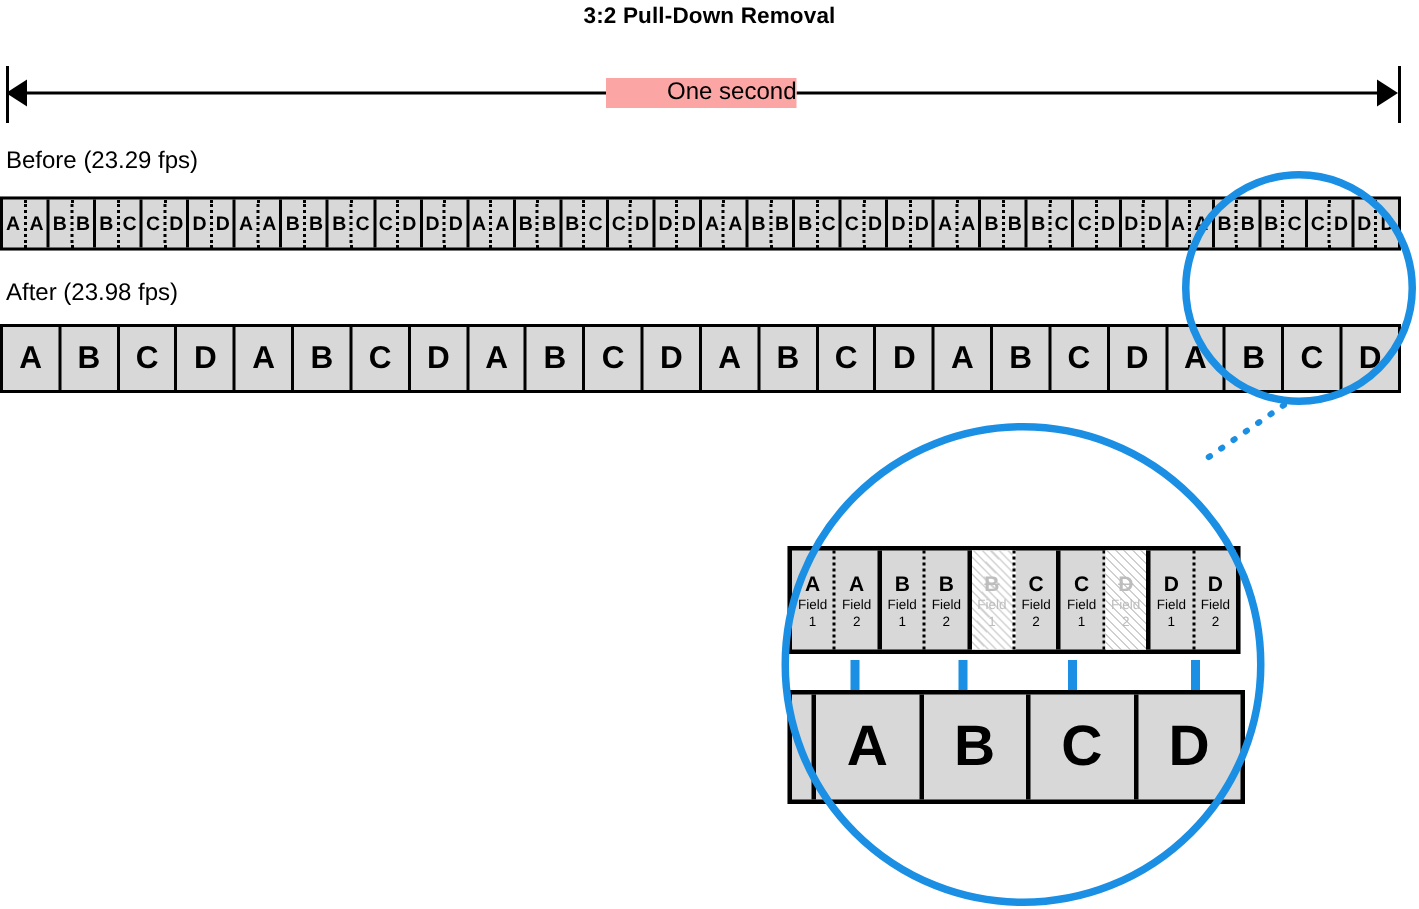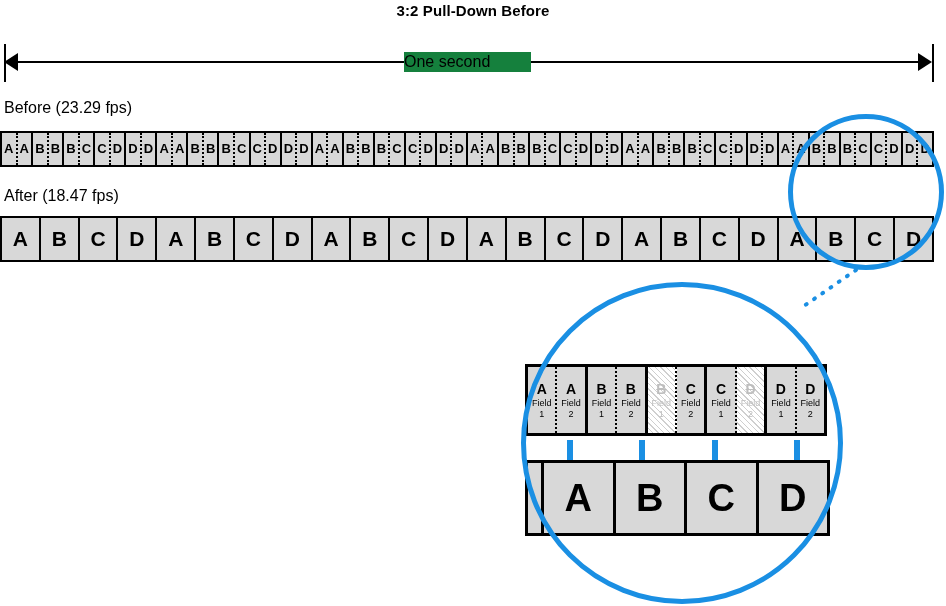--- a/index.html
+++ b/index.html
@@ -24,21 +24,21 @@
   #ruler .endtick.r{left:932px;}
   #ruler .line{position:absolute;top:17px;height:2px;background:#000;}
   #ruler .line.l{left:16px;width:388px;}
   #ruler .line.r{left:531px;width:390px;}
   #ruler .head{position:absolute;top:9px;width:0;height:0;
     border-top:9px solid transparent;border-bottom:9px solid transparent;}
   #ruler .head.l{left:4px;border-right:14px solid #000;}
   #ruler .head.r{left:918px;border-left:14px solid #000;}
   #ruler .cap{
     position:absolute;left:404px;top:8px;width:127px;
-    text-align:left;font-size:16px;background:#15803d;line-height:20px;
+    text-align:right;font-size:16px;background:#fca5a5;line-height:20px;
   }
 
   
   .sect-label{position:absolute;font-size:16px;line-height:20px;white-space:nowrap;}
   #label-before{left:4px;top:98px;}
   #label-after {left:4px;top:186px;}
 
   
   #before-strip{
     position:absolute;left:0;top:131px;height:36px;width:934px;
@@ -132,21 +132,21 @@
     font-size:38px;font-weight:bold;box-sizing:border-box;min-width:0;
     border-right:3px solid #000;line-height:70px;
   }
   #detail-frames .oframe:last-child{border-right:none;}
 </style>
 </head>
 <body>
 
 <div class="stage">
 
-  <div id="title">3:2 Pull-Down Before</div>
+  <div id="title">3:2 Pull-Down Removal</div>
 
   <div id="ruler">
     <div class="endtick l"></div>
     <div class="endtick r"></div>
     <div class="head l"></div>
     <div class="head r"></div>
     <div class="line l"></div>
     <div class="line r"></div>
     <div class="cap">One second</div>
   </div>
@@ -268,21 +268,21 @@
       <div class="fpair">
         <div class="fld f1">C</div>
         <div class="fld">D</div>
       </div>
       <div class="fpair">
         <div class="fld f1">D</div>
         <div class="fld">D</div>
       </div>
     </div>
 
-  <div class="sect-label" id="label-after">After (18.47 fps)</div>
+  <div class="sect-label" id="label-after">After (23.98 fps)</div>
   <div id="after-strip">
       <div class="frm">A</div>
       <div class="frm">B</div>
       <div class="frm">C</div>
       <div class="frm">D</div>
       <div class="frm">A</div>
       <div class="frm">B</div>
       <div class="frm">C</div>
       <div class="frm">D</div>
       <div class="frm">A</div>

